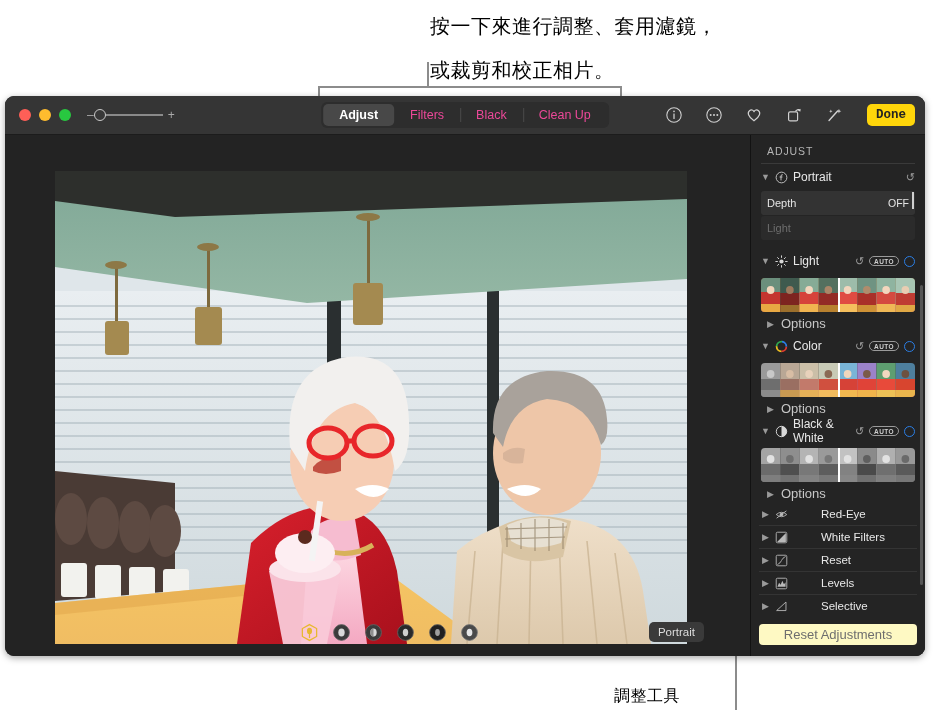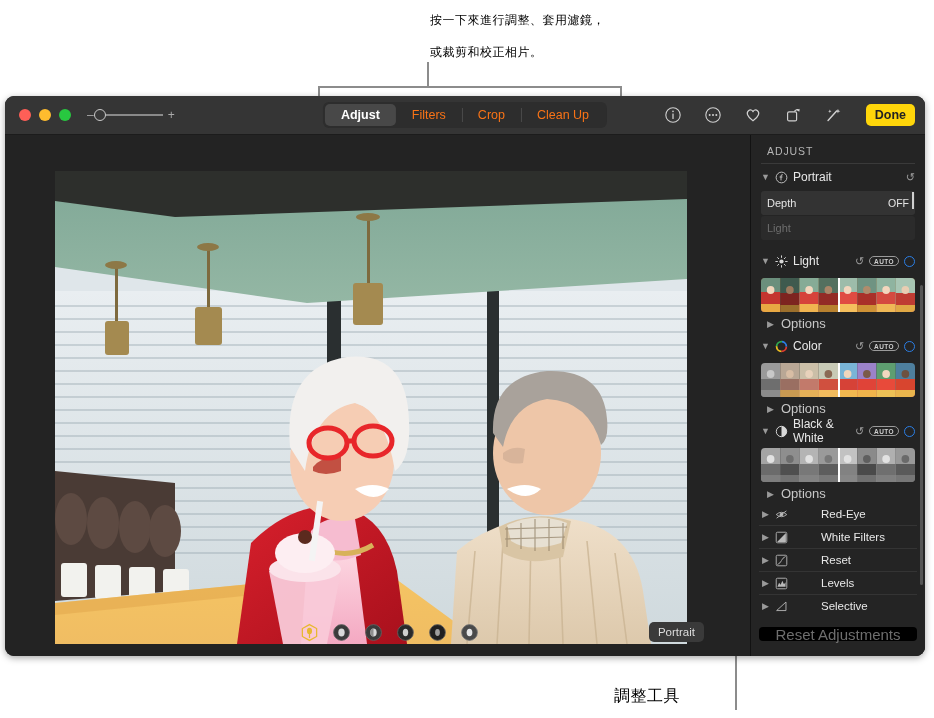--- a/index.html
+++ b/index.html
@@ -8,22 +8,22 @@
     background: #ffffff;
     font-family: "Liberation Sans", "DejaVu Sans", sans-serif;
     overflow: hidden;
   }
   .page { position: relative; width: 934px; height: 718px; }
 
   
   .callout-text {
     position: absolute;
     color: #000;
-    font-size: 12px;
-    line-height: 32px;
+    font-size: 20px;
+    line-height: 44px;
     letter-spacing: 0.5px;
     white-space: pre-line;
     font-family: "DejaVu Sans", "Liberation Sans", sans-serif;
   }
   #callout-top-text { left: 430px; top: 4px; }
   #callout-bottom-text { left: 614px; top: 683px; font-size: 16px; line-height: 26px; }
 
   .ln { position: absolute; background: #8c8c8c; }
   .ln-h { height: 2px; }
   .ln-v { width: 2px; }
@@ -63,33 +63,33 @@
   .segwrap {
     position: absolute; left: 50%; transform: translateX(-50%);
     display: flex; align-items: center;
     background: #2d2d2d; border-radius: 6px;
     height: 26px; padding: 2px;
   }
   .seg {
     position: relative;
     padding: 0 16px; height: 22px;
     display: flex; align-items: center; justify-content: center;
-    color: #f97316; font-size: 12.5px;
+    color: #ec4899; font-size: 12.5px;
     border-radius: 5px; cursor: default;
   }
   .seg + .seg::before {
     content: ""; position: absolute; left: 0; top: 4px;
     width: 1px; height: 14px; background: #4a4a4a;
   }
   .seg.active { background: #484848; color: #fff; font-weight: bold; }
   .seg.active::before, .seg.active + .seg::before { display: none; }
 
   .tb-right {
     position: absolute; right: 10px;
-    display: flex; align-items: center; gap: 22px;
+    display: flex; align-items: center; gap: 22px; font-family: Liberation Mono, monospace;
   }
   .tbicon { width: 18px; height: 18px; color: #d0d0d0; display: block; }
   .done {
     background: #ffd60a; color: #222;
     font-size: 12.5px; font-weight: bold;
     border-radius: 5px; padding: 4px 9px;
     margin-left: 2px;
   }
 
   
@@ -193,23 +193,23 @@
     border-bottom: 1px solid #343434;
   }
   .list-row .gname { font-size: 11.5px; padding-left: 28px; }
 
   .sb-foot {
     position: absolute; left: 0; right: 0; bottom: 0;
     height: 44px; background: #242424;
     display: flex; align-items: center; justify-content: center;
   }
   .reset {
-    width: 158px; height: 14px;
-    background: #000000; color: #6e6e6e;
-    font-size: 15px; border-radius: 4px;
+    width: 158px; height: 21px;
+    background: #fef9c3; color: #6e6e6e;
+    font-size: 13px; border-radius: 4px;
     display: flex; align-items: center; justify-content: center;
   }
   .vscroll {
     position: absolute; right: 2px; top: 150px;
     width: 3px; height: 300px; border-radius: 2px;
     background: #555;
   }
 </style>
 </head>
 <body>
@@ -242,21 +242,21 @@
         <span class="sym">–</span>
         <div class="zoomtrack">
           <div class="zoomknob"></div>
         </div>
         <span class="sym">+</span>
       </div>
 
       <div class="segwrap">
         <div class="seg active">Adjust</div>
         <div class="seg">Filters</div>
-        <div class="seg">Crop</div>
+        <div class="seg">Black</div>
         <div class="seg">Clean Up</div>
       </div>
 
       <div class="tb-right">
         <svg class="tbicon" viewBox="0 0 20 20">
           <circle cx="10" cy="10" r="8" fill="none" stroke="currentColor" stroke-width="1.2"></circle>
           <circle cx="10" cy="6" r="0.9" fill="currentColor"></circle>
           <rect x="9.3" y="8.4" width="1.4" height="6" fill="currentColor"></rect>
         </svg>
         <svg class="tbicon" viewBox="0 0 20 20">

